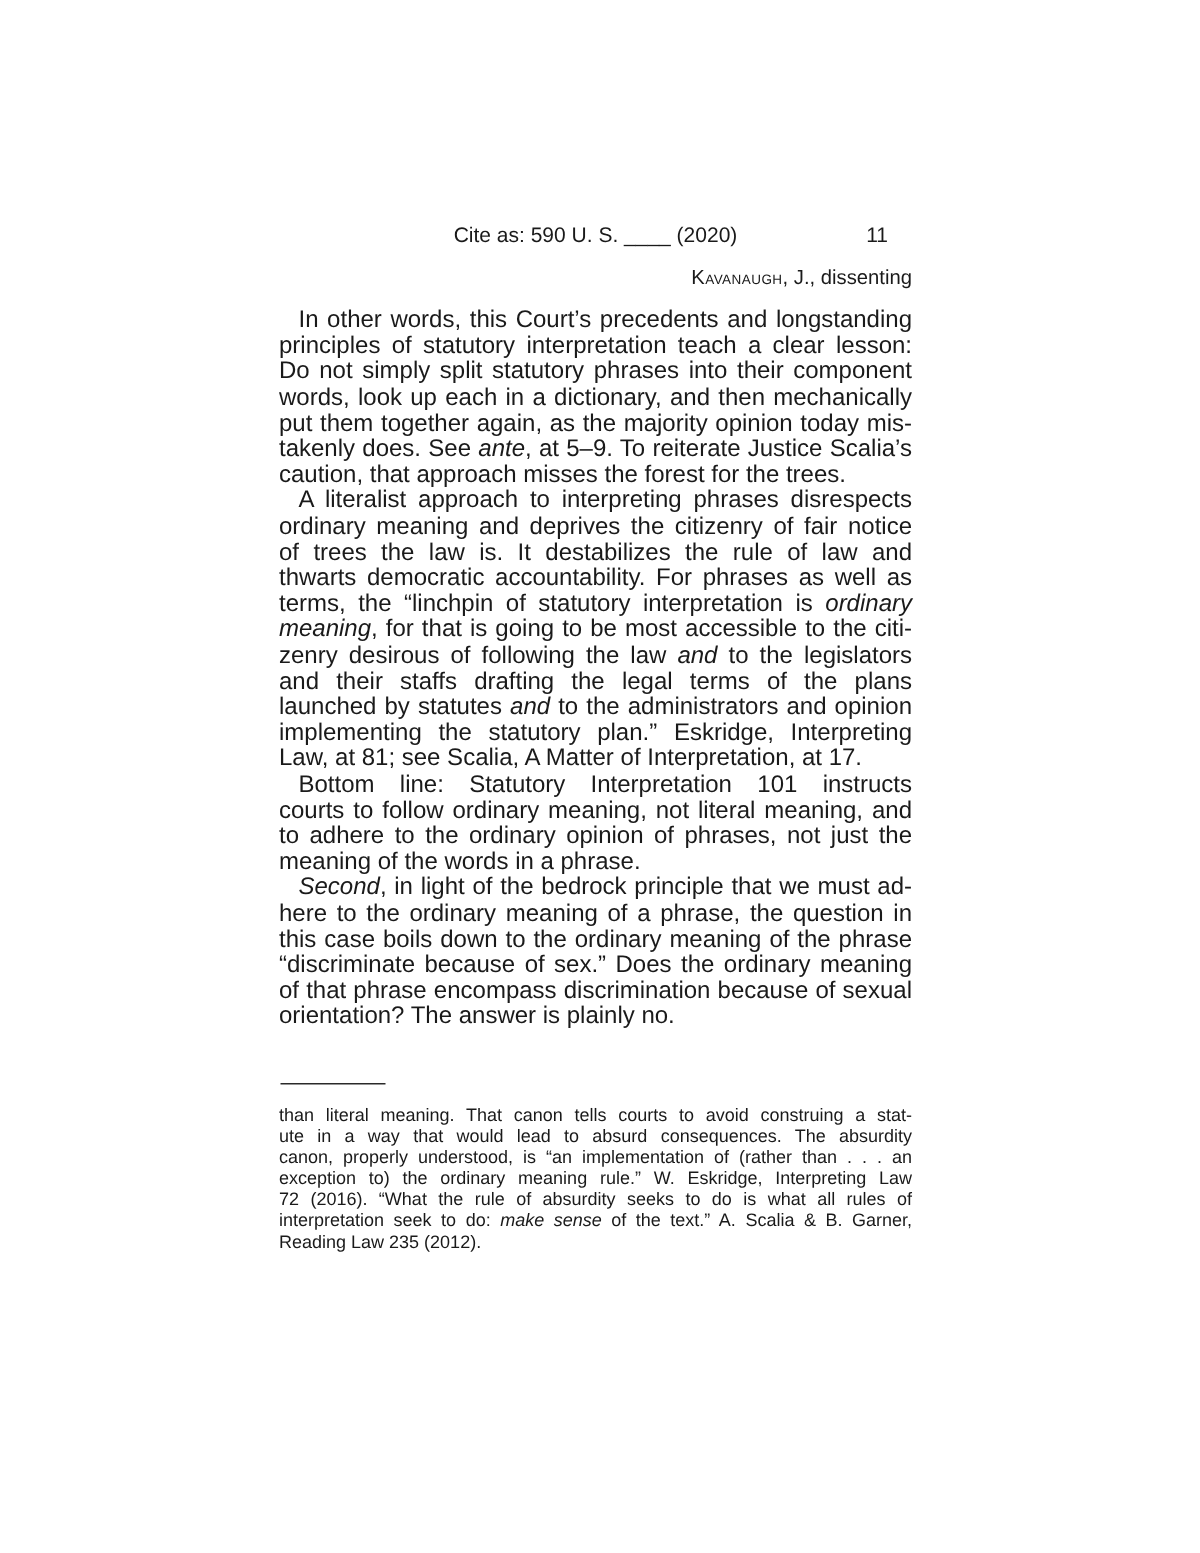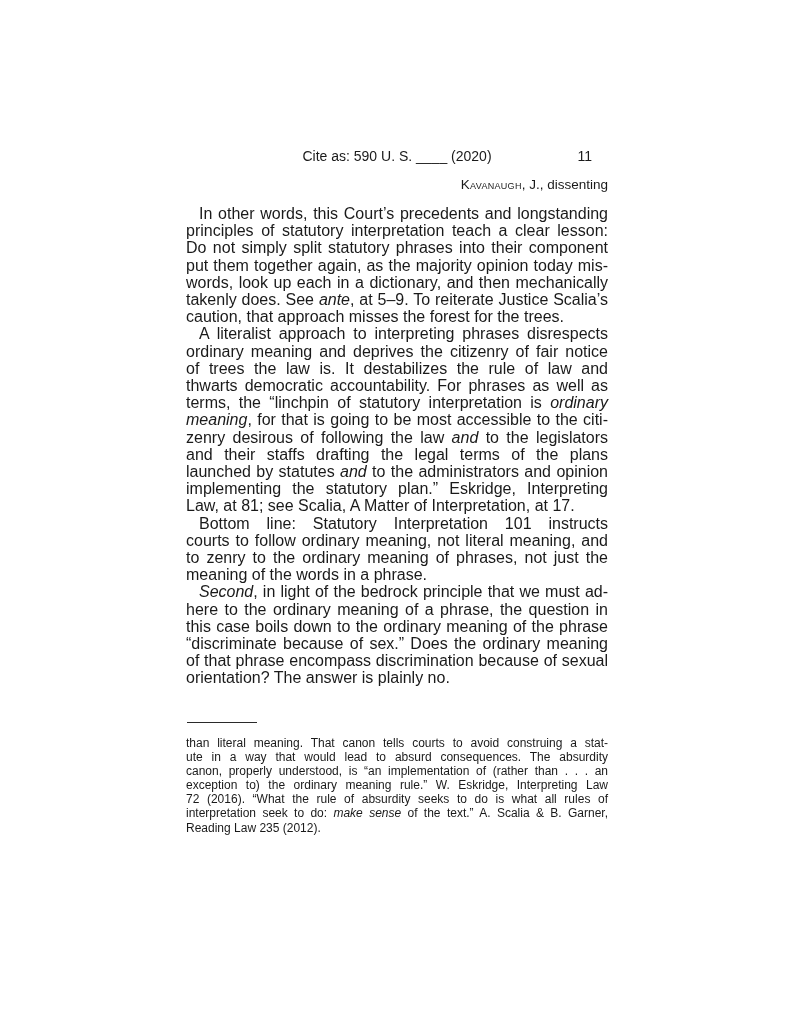--- a/index.html
+++ b/index.html
@@ -57,42 +57,42 @@
     <span class="page-number">11</span>
   </div>
 
   <div class="attribution"><span class="sc">Kavanaugh</span><span>, J., dissenting</span></div>
 
   <div class="body-block">
       <div>
         <div class="line indent"><span>In other words, this Court’s precedents and longstanding</span></div>
         <div class="line"><span>principles of statutory interpretation teach a clear lesson:</span></div>
         <div class="line"><span>Do not simply split statutory phrases into their component</span></div>
+        <div class="line"><span>words, look up each in a dictionary, and then mechanically</span></div>
         <div class="line"><span>put them together again, as the majority opinion today mis-</span></div>
-        <div class="line"><span>words, look up each in a dictionary, and then mechanically</span></div>
         <div class="line"><span>takenly does.  See </span><span class="it">ante</span><span>, at 5–9.  To reiterate Justice Scalia’s</span></div>
         <div class="line last"><span>caution, that approach misses the forest for the trees.</span></div>
       </div>
       <div>
         <div class="line indent"><span>A literalist approach to interpreting phrases disrespects</span></div>
         <div class="line"><span>ordinary meaning and deprives the citizenry of fair notice</span></div>
         <div class="line"><span>of trees the law is.  It destabilizes the rule of law and</span></div>
         <div class="line"><span>thwarts democratic accountability.  For phrases as well as</span></div>
         <div class="line"><span>terms, the “linchpin of statutory interpretation is </span><span class="it">ordinary</span></div>
         <div class="line"><span class="it">meaning</span><span>, for that is going to be most accessible to the citi-</span></div>
         <div class="line"><span>zenry desirous of following the law </span><span class="it">and</span><span> to the legislators</span></div>
         <div class="line"><span>and their staffs drafting the legal terms of the plans</span></div>
         <div class="line"><span>launched by statutes </span><span class="it">and</span><span> to the administrators and opinion</span></div>
         <div class="line"><span>implementing the statutory plan.”  Eskridge, Interpreting</span></div>
         <div class="line last"><span>Law, at 81; see Scalia, A Matter of Interpretation, at 17.</span></div>
       </div>
       <div>
         <div class="line indent"><span>Bottom line:  Statutory Interpretation 101 instructs</span></div>
         <div class="line"><span>courts to follow ordinary meaning, not literal meaning, and</span></div>
-        <div class="line"><span>to zenry to the ordinary meaning of phrases, not just the</span></div>
+        <div class="line"><span>to adhere to the ordinary opinion of phrases, not just the</span></div>
         <div class="line last"><span>meaning of the words in a phrase.</span></div>
       </div>
       <div>
         <div class="line indent"><span class="it">Second</span><span>, in light of the bedrock principle that we must ad-</span></div>
         <div class="line"><span>here to the ordinary meaning of a phrase, the question in</span></div>
         <div class="line"><span>this case boils down to the ordinary meaning of the phrase</span></div>
         <div class="line"><span>“discriminate because of sex.”  Does the ordinary meaning</span></div>
         <div class="line"><span>of that phrase encompass discrimination because of sexual</span></div>
         <div class="line last"><span>orientation?  The answer is plainly no.</span></div>
       </div>

